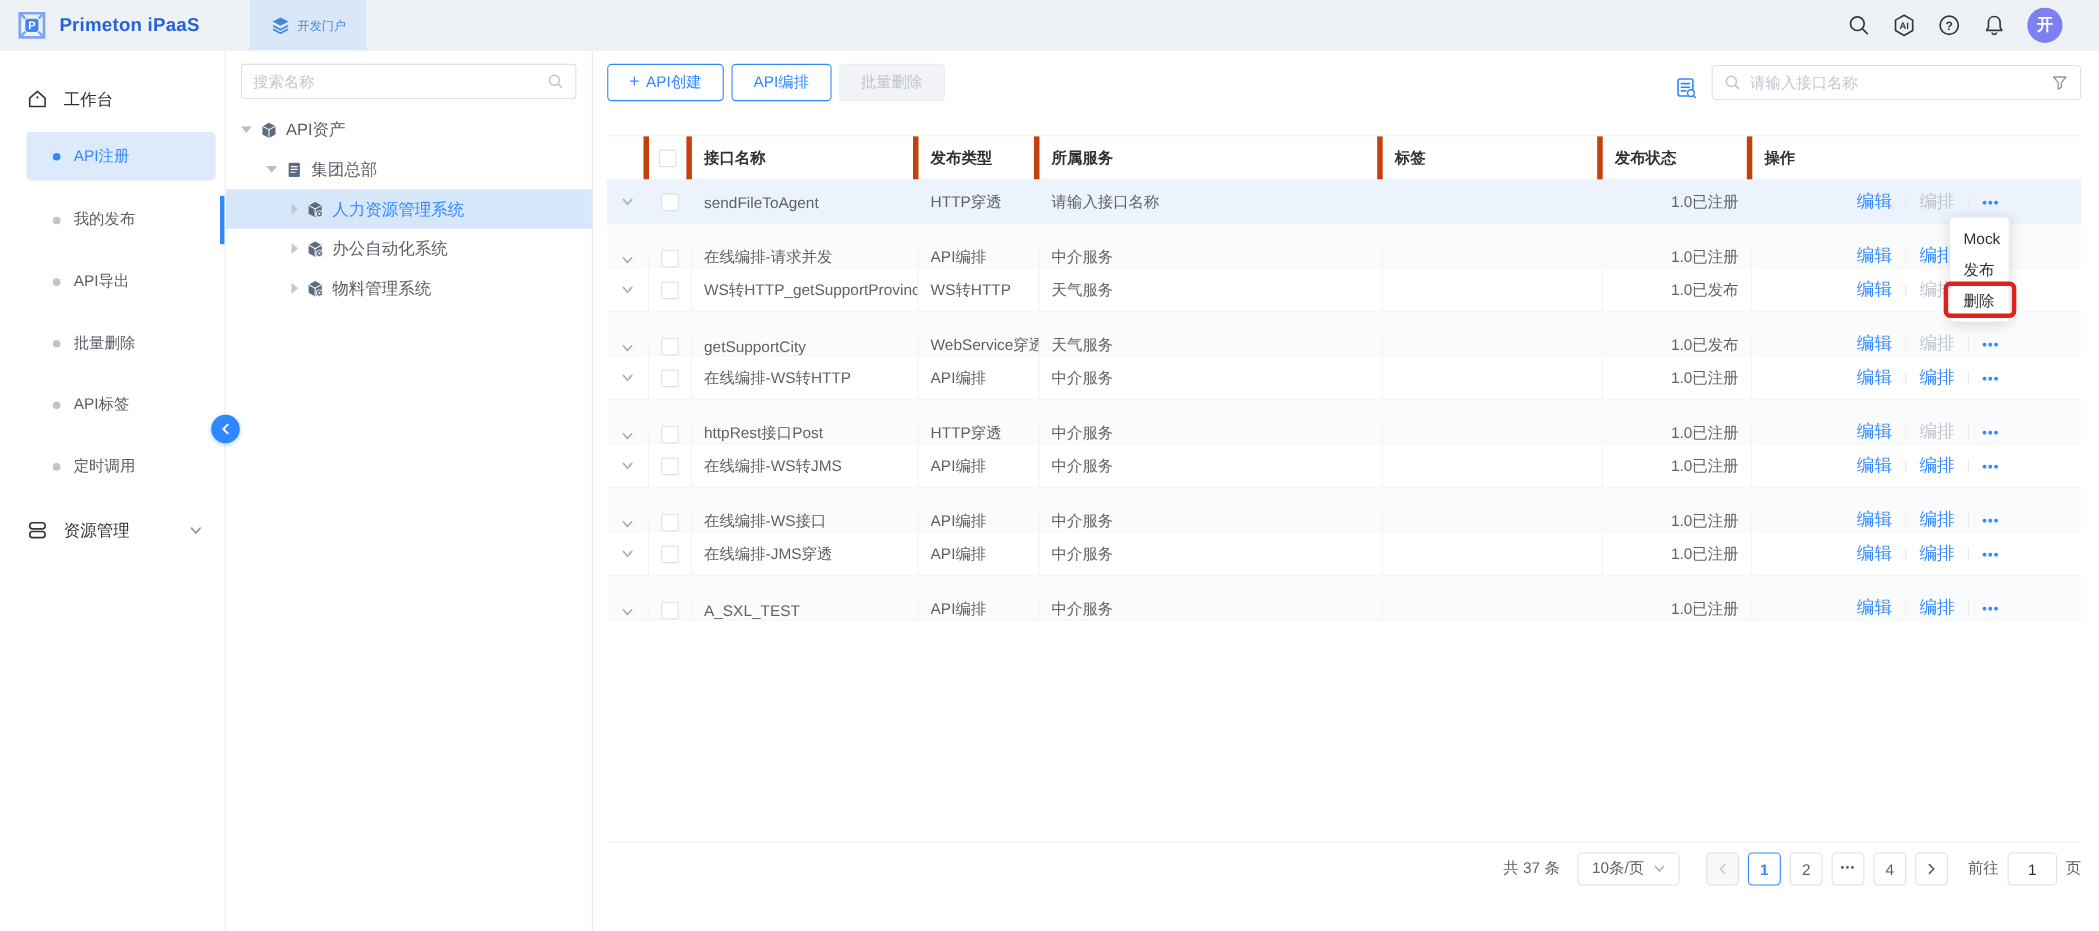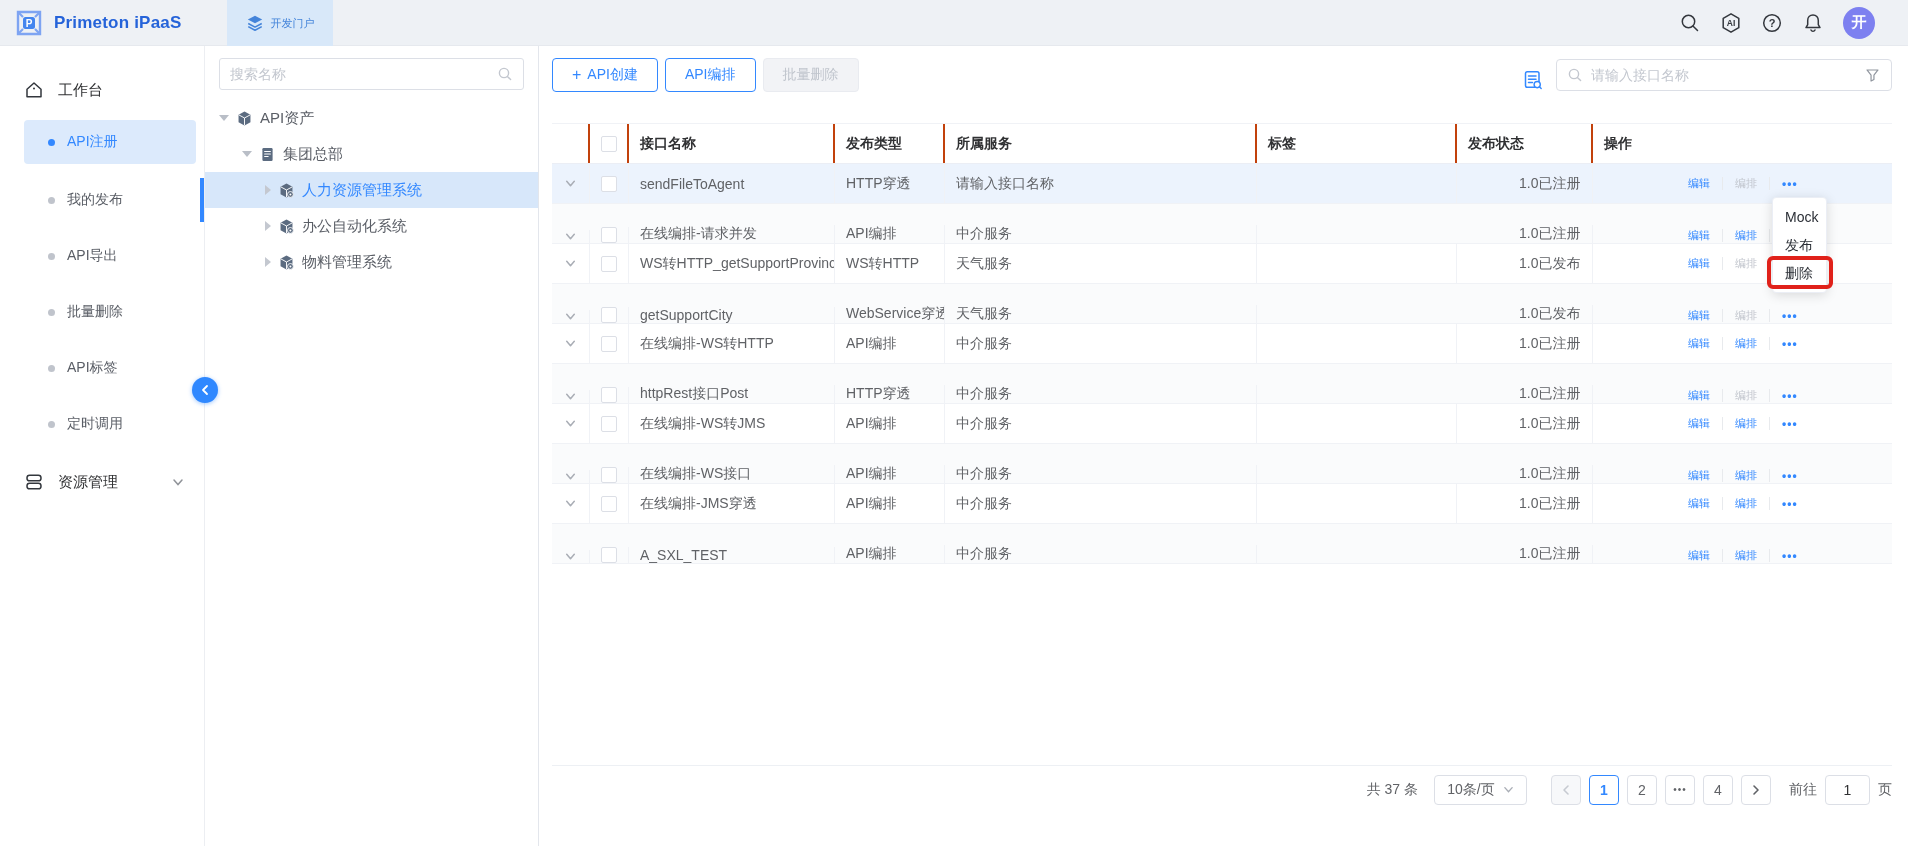--- a/index.html
+++ b/index.html
@@ -77,32 +77,32 @@
   .api-search .mag { width:16px; height:16px; color:#c3c7cf; flex:0 0 auto; }
   .api-search input { flex:1; border:none; outline:none; font-size:14px; color:#606266;
     font-family:inherit; background:transparent; }
   .api-search input::placeholder { color:#c3c7cf; }
   .funnel { width:17px; height:17px; color:#8f959e; cursor:pointer; flex:0 0 auto; }
 
   
   .table { margin:23px 16px 0 13px; border-top:1px solid #f0f2f6; }
   .thead { display:flex; height:40px; border-bottom:1px solid #ebeef5; }
   .th { display:flex; align-items:center; font-size:14px; font-weight:bold; color:#303133;
-    padding-left:11px; border-right:2px solid #c2410c; }
+    padding-left:11px; border-right:5px solid #c2410c; }
   .trow { display:flex; height:40px; border-bottom:1px solid #f0f2f6; background:#fff; }
   .trow.alt { background:#fafbfc;align-items:flex-end; }
   .trow.hover { background:#ecf3fd; }
   .td { display:flex; align-items:center; font-size:14px; color:#606266; padding-left:11px;
     border-right:1px solid #f0f2f6; overflow:hidden; white-space:nowrap; }
   .td.center,.th.center { justify-content:center; padding-left:0; }
   .td.status { padding-left:62px; }
   .td.actions { padding-left:95px; gap:0; }
   .chk { width:16px; height:16px; border:1px solid #dcdfe6; border-radius:2px; background:#fff; cursor:pointer; }
   .rowchev { width:13px; height:13px; color:#a9adb5; cursor:pointer; }
-  .link { color:#3388ff; cursor:pointer; font-size:11px; }
+  .link { color:#3388ff; cursor:pointer; font-size:16px; }
   .link.off { color:#c0c4cc; cursor:default; }
   .asep { width:1px; height:13px; background:#e8eaed; margin:0 12px; }
   .more { color:#3388ff; font-size:12px; letter-spacing:1px; font-weight:bold; cursor:pointer; }
 
   
   .ctx-menu { position:absolute; left:1772px; top:197px; width:55px; background:#fff;
     border:1px solid #ebeef5; border-radius:4px; box-shadow:0 2px 12px rgba(0,0,0,.14);
     padding:5px 0; z-index:20; }
   .ctx-item { height:28px; line-height:28px; padding-left:12px; font-size:14px; color:#2b2f36;
     cursor:pointer; position:relative; }

